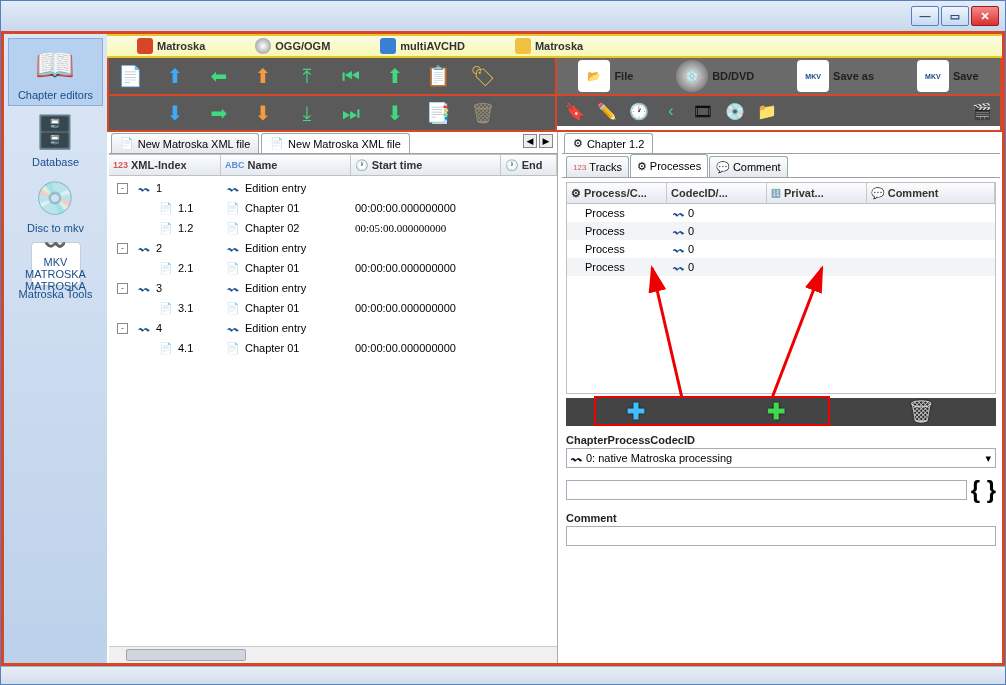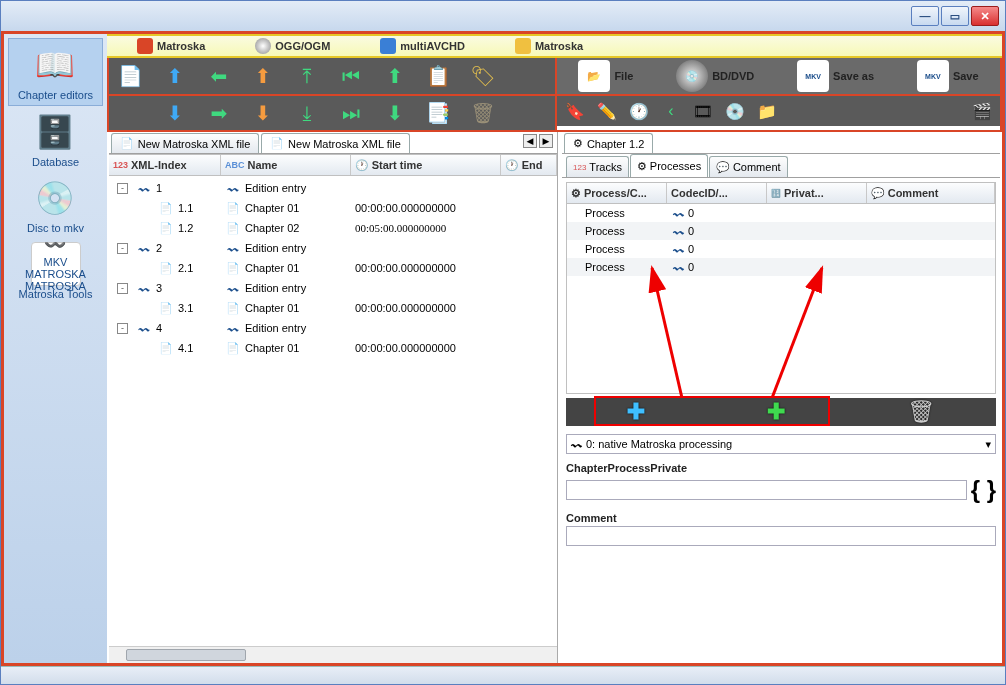--- a/index.html
+++ b/index.html
@@ -436,30 +436,30 @@
             </svg>
 
             <div class="darkbar">
               <div class="redbox"></div>
               <span class="plus" style="color:#3fbfff;">✚</span>
               <span class="plus" style="color:#3fd94f;">✚</span>
               <span class="plus" style="color:#ccc;font-weight:normal;">🗑</span>
             </div>
 
             <div class="form-row">
+              <div class="form-label">ChapterProcessCodecID</div>
               <div class="form-input">
                 <span style="display:flex;align-items:center;gap:4px;">
                     <span>〰</span>
                     <span>0: native Matroska processing</span>
                   </span>
                 <span>▾</span>
               </div>
             </div>
             <div class="form-row" style="position:relative;">
-              <div class="form-label">ChapterProcessPrivate</div>
               <div style="display:flex;gap:4px;align-items:center;">
                 <div class="form-input" style="flex:1;"></div>
                 <span style="font-size:24px;font-weight:bold;">{ }</span>
               </div>
             </div>
             <div class="form-row">
               <div class="form-label">Comment</div>
               <div class="form-input"></div>
             </div>
           </div>

